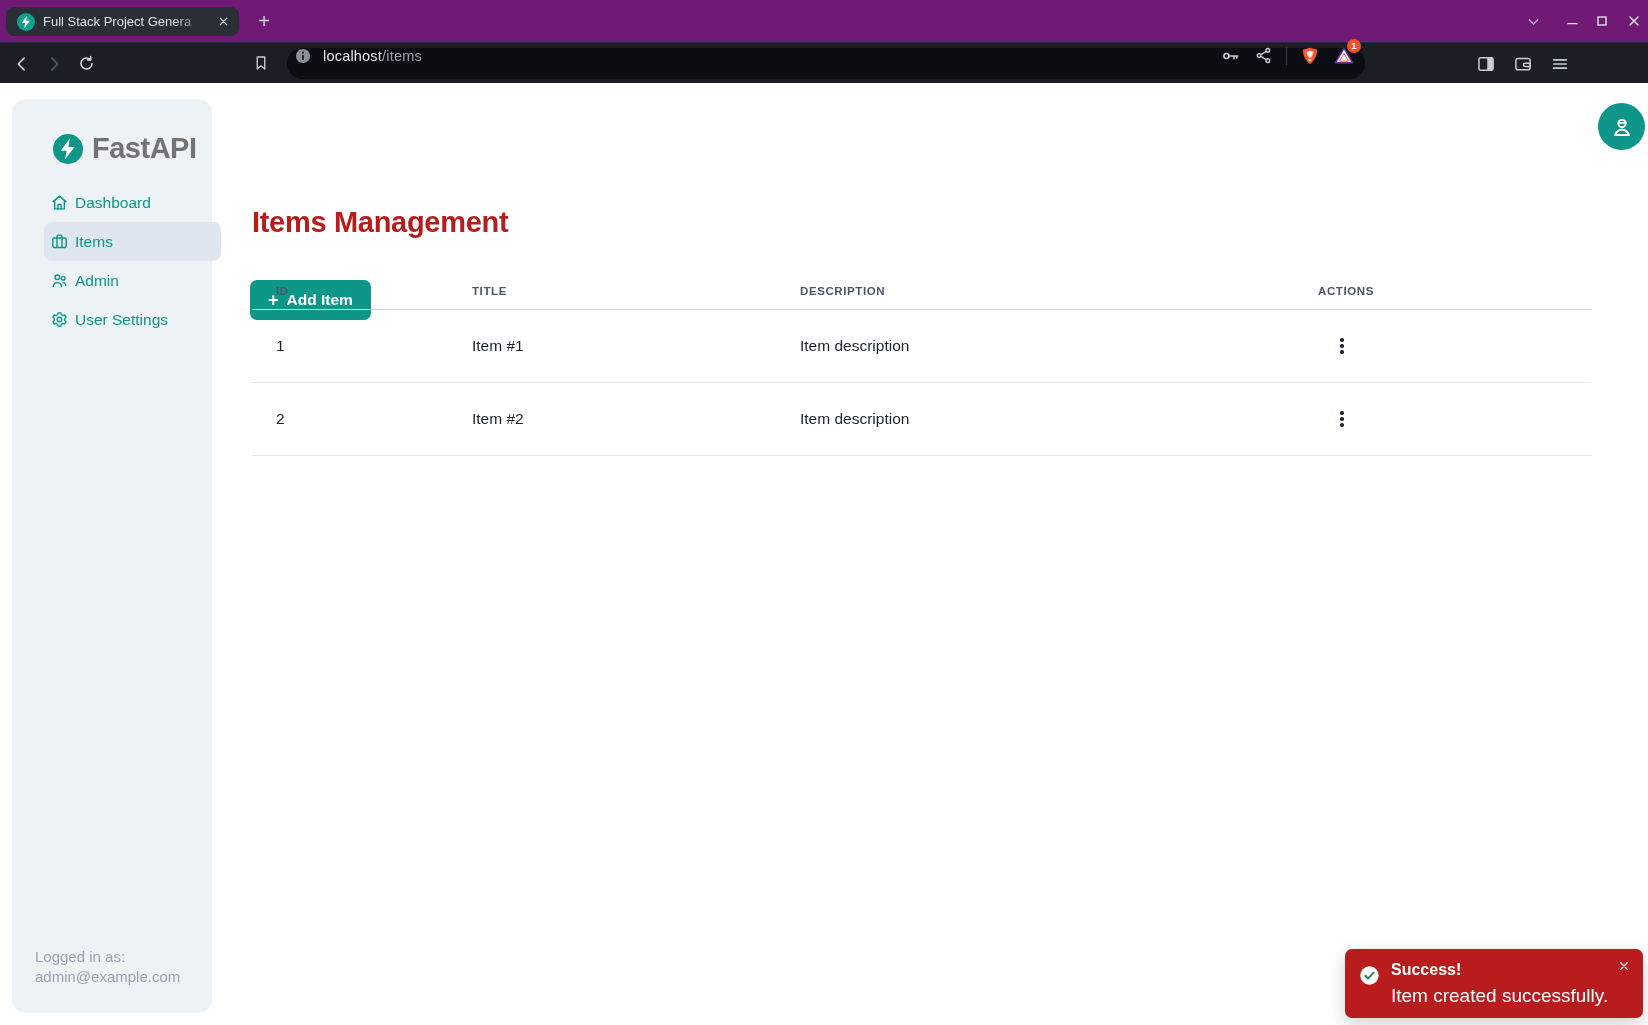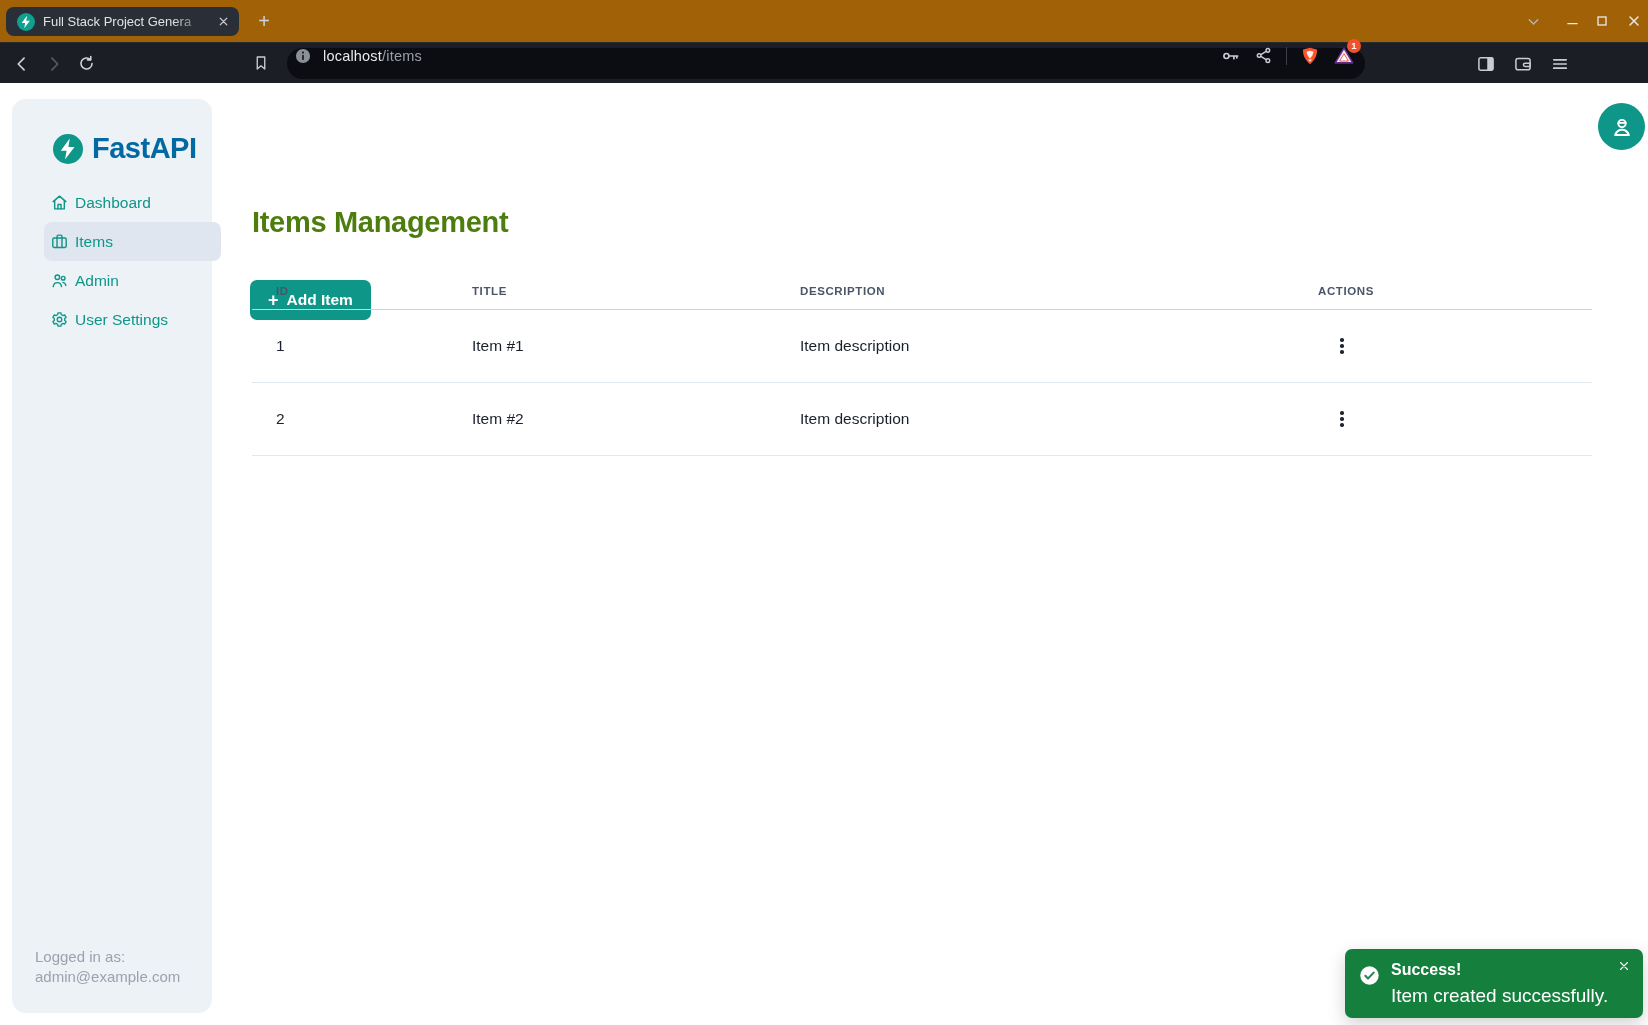--- a/index.html
+++ b/index.html
@@ -2,21 +2,21 @@
 <html><head>
 <meta charset="utf-8">
 <style>
   * { box-sizing: border-box; margin: 0; padding: 0; }
   html,body { background:#000; }
   #app{
     position:relative; width:1648px; height:1025px; overflow:hidden;
     font-family:"Liberation Sans", sans-serif; background:#ffffff;
   }
   
-  .tabbar{position:absolute;left:0;top:0;width:100%;height:42px;background:#a16207;}
+  .tabbar{position:absolute;left:0;top:0;width:100%;height:42px;background:#701a75;}
   .tab{position:absolute;left:6px;top:7px;width:233px;height:29px;background:#2a2e36;border-radius:8px;
        display:flex;align-items:center;padding:0 8px 0 11px;gap:8px;}
   .favicon{width:18px;height:18px;flex:0 0 auto;display:flex;}
   .tab-title{position:relative;flex:1;color:#dee1e6;font-size:13px;white-space:nowrap;overflow:hidden;}
   .tab-title::after{content:"";position:absolute;right:0;top:0;bottom:0;width:34px;
        background:linear-gradient(90deg,rgba(42,46,54,0),#2a2e36);}
   .tab-close{width:16px;height:16px;display:flex;align-items:center;justify-content:center;flex:0 0 auto;}
   .newtab{position:absolute;left:252px;top:9px;width:24px;height:24px;color:#ced2d8;font-size:20px;
        display:flex;align-items:center;justify-content:center;font-weight:400;}
   .wincontrols{position:absolute;left:1523px;top:0;height:42px;display:flex;align-items:center;}
@@ -38,45 +38,45 @@
   .bat-badge{position:absolute;right:-6px;top:-6px;min-width:14px;height:14px;border-radius:7px;background:#f4502c;
        color:#fff;font-size:9.5px;font-weight:bold;display:flex;align-items:center;justify-content:center;padding:0 3px;}
   .toolbar-right{position:absolute;right:76px;top:0;height:41px;display:flex;align-items:center;gap:13px;}
 
   
   .content{position:absolute;left:0;top:83px;width:1648px;height:942px;background:#fff;}
 
   .sidebar{position:absolute;left:12px;top:16px;width:200px;height:914px;background:#edf2f7;border-radius:14px;}
   .logo{position:absolute;left:41px;top:33px;display:flex;align-items:center;gap:9px;}
   .logo-mark{width:30px;height:30px;display:flex;}
-  .logo-text{font-size:29px;font-weight:600;color:#0369a1;letter-spacing:-.5px;}
+  .logo-text{font-size:29px;font-weight:600;color:#737373;letter-spacing:-.5px;}
   .nav{position:absolute;left:16px;top:84px;width:100%;}
   .nav-item{height:39px;display:flex;align-items:center;padding-left:23px;gap:7px;color:#0e9688;font-size:15.5px;}
   .nav-item.active{margin:0 7px 0 16px;padding-left:7px;background:#dfe6f0;border-radius:8px;}
   .nav-ico{width:17px;height:17px;display:flex;flex:0 0 auto;}
   .userinfo{position:absolute;left:23px;top:848px;color:#9aa2ae;font-size:15px;line-height:20px;}
 
-  .page-title{position:absolute;left:252px;top:123px;font-size:29px;font-weight:bold;color:#4d7c0f;letter-spacing:-.3px;}
+  .page-title{position:absolute;left:252px;top:123px;font-size:29px;font-weight:bold;color:#b91c1c;letter-spacing:-.3px;}
   .add-btn{position:absolute;left:250px;top:197px;height:40px;padding:0 18px;background:#0e9688;border:none;border-radius:7px;
        color:#fff;font-size:15.5px;font-weight:bold;display:flex;align-items:center;gap:8px;font-family:inherit;cursor:pointer;}
   .add-plus{font-size:18px;font-weight:bold;line-height:1;margin-top:-1px;}
 
   .table{position:absolute;left:252px;top:190px;width:1340px;}
   .thead{display:flex;align-items:center;height:37px;border-bottom:1px solid #cbd3dc;}
   .th{font-size:11.5px;font-weight:bold;color:#4a5568;letter-spacing:.6px;}
   .trow{display:flex;align-items:center;height:73px;border-bottom:1px solid #e2e8f0;font-size:15.5px;color:#1a202c;}
   .c1{width:220px;padding-left:24px;} .c2{width:328px;} .c3{width:518px;} .c4{width:274px;}
   .kebab{margin-left:10px;width:28px;height:28px;border:none;background:transparent;display:flex;flex-direction:column;
        align-items:center;justify-content:center;gap:2.5px;cursor:pointer;}
   .kebab i{width:3.5px;height:3.5px;border-radius:50%;background:#1f2630;}
 
   .avatar{position:absolute;left:1598px;top:20px;width:47px;height:47px;border-radius:50%;background:#0e9688;
        display:flex;align-items:center;justify-content:center;border:none;cursor:pointer;}
 
-  .toast{position:absolute;left:1345px;top:866px;width:298px;height:69px;background:#15803d;border-radius:7px;
+  .toast{position:absolute;left:1345px;top:866px;width:298px;height:69px;background:#b91c1c;border-radius:7px;
        color:#fff;box-shadow:0 6px 18px rgba(0,0,0,.18);}
   .toast-ico{position:absolute;left:14px;top:16px;width:21px;height:21px;display:flex;}
   .toast-title{position:absolute;left:46px;top:12px;font-size:16px;font-weight:bold;}
   .toast-msg{position:absolute;left:46px;top:36px;font-size:19px;}
   .toast-close{position:absolute;right:11px;top:9px;width:16px;height:16px;background:transparent;border:none;
        display:flex;align-items:center;justify-content:center;cursor:pointer;}
   svg{display:block;}
 </style>
 </head>
 <body>

